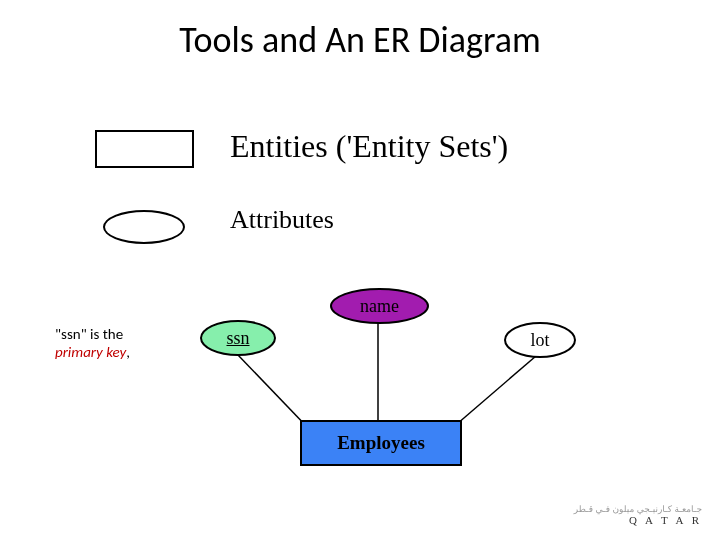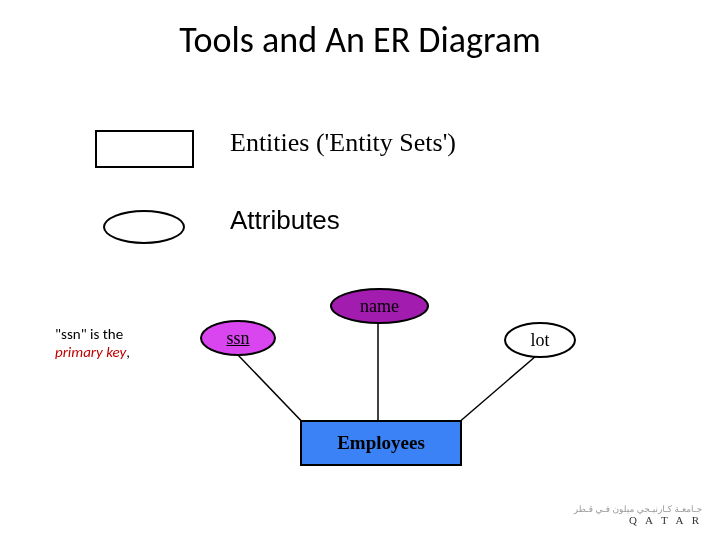--- a/index.html
+++ b/index.html
@@ -28,38 +28,38 @@
     width: 95px;
     height: 34px;
     border: 2px solid #000;
     background: #fff;
   }
   .legend-entities {
     position: absolute;
     left: 230px;
     top: 128px;
     font-family: Georgia, 'Times New Roman', serif;
-    font-size: 26px;
+    font-size: 32px;
     color: #000;
   }
   .legend-ellipse {
     position: absolute;
     left: 103px;
     top: 210px;
     width: 78px;
     height: 30px;
     border: 2px solid #000;
     border-radius: 50%;
     background: #fff;
   }
   .legend-attributes {
     position: absolute;
     left: 230px;
     top: 205px;
-    font-family: Liberation Sans, sans-serif;
+    font-family: Liberation Serif, serif;
     font-size: 26px;
     color: #000;
   }
   .note {
     position: absolute;
     left: 55px;
     top: 325px;
     font-size: 15px;
     color: #000;
     line-height: 1.2;
@@ -74,21 +74,21 @@
     pointer-events: none;
   }
   .attr-ssn {
     position: absolute;
     left: 200px;
     top: 320px;
     width: 72px;
     height: 32px;
     border: 2px solid #000;
     border-radius: 50%;
-    background: #d946ef;
+    background: #86efac;
     display: flex;
     align-items: center;
     justify-content: center;
     font-family: Georgia, 'Times New Roman', serif;
     font-size: 18px;
   }
   .attr-ssn span { text-decoration: underline; }
   .attr-name {
     position: absolute;
     left: 330px;

